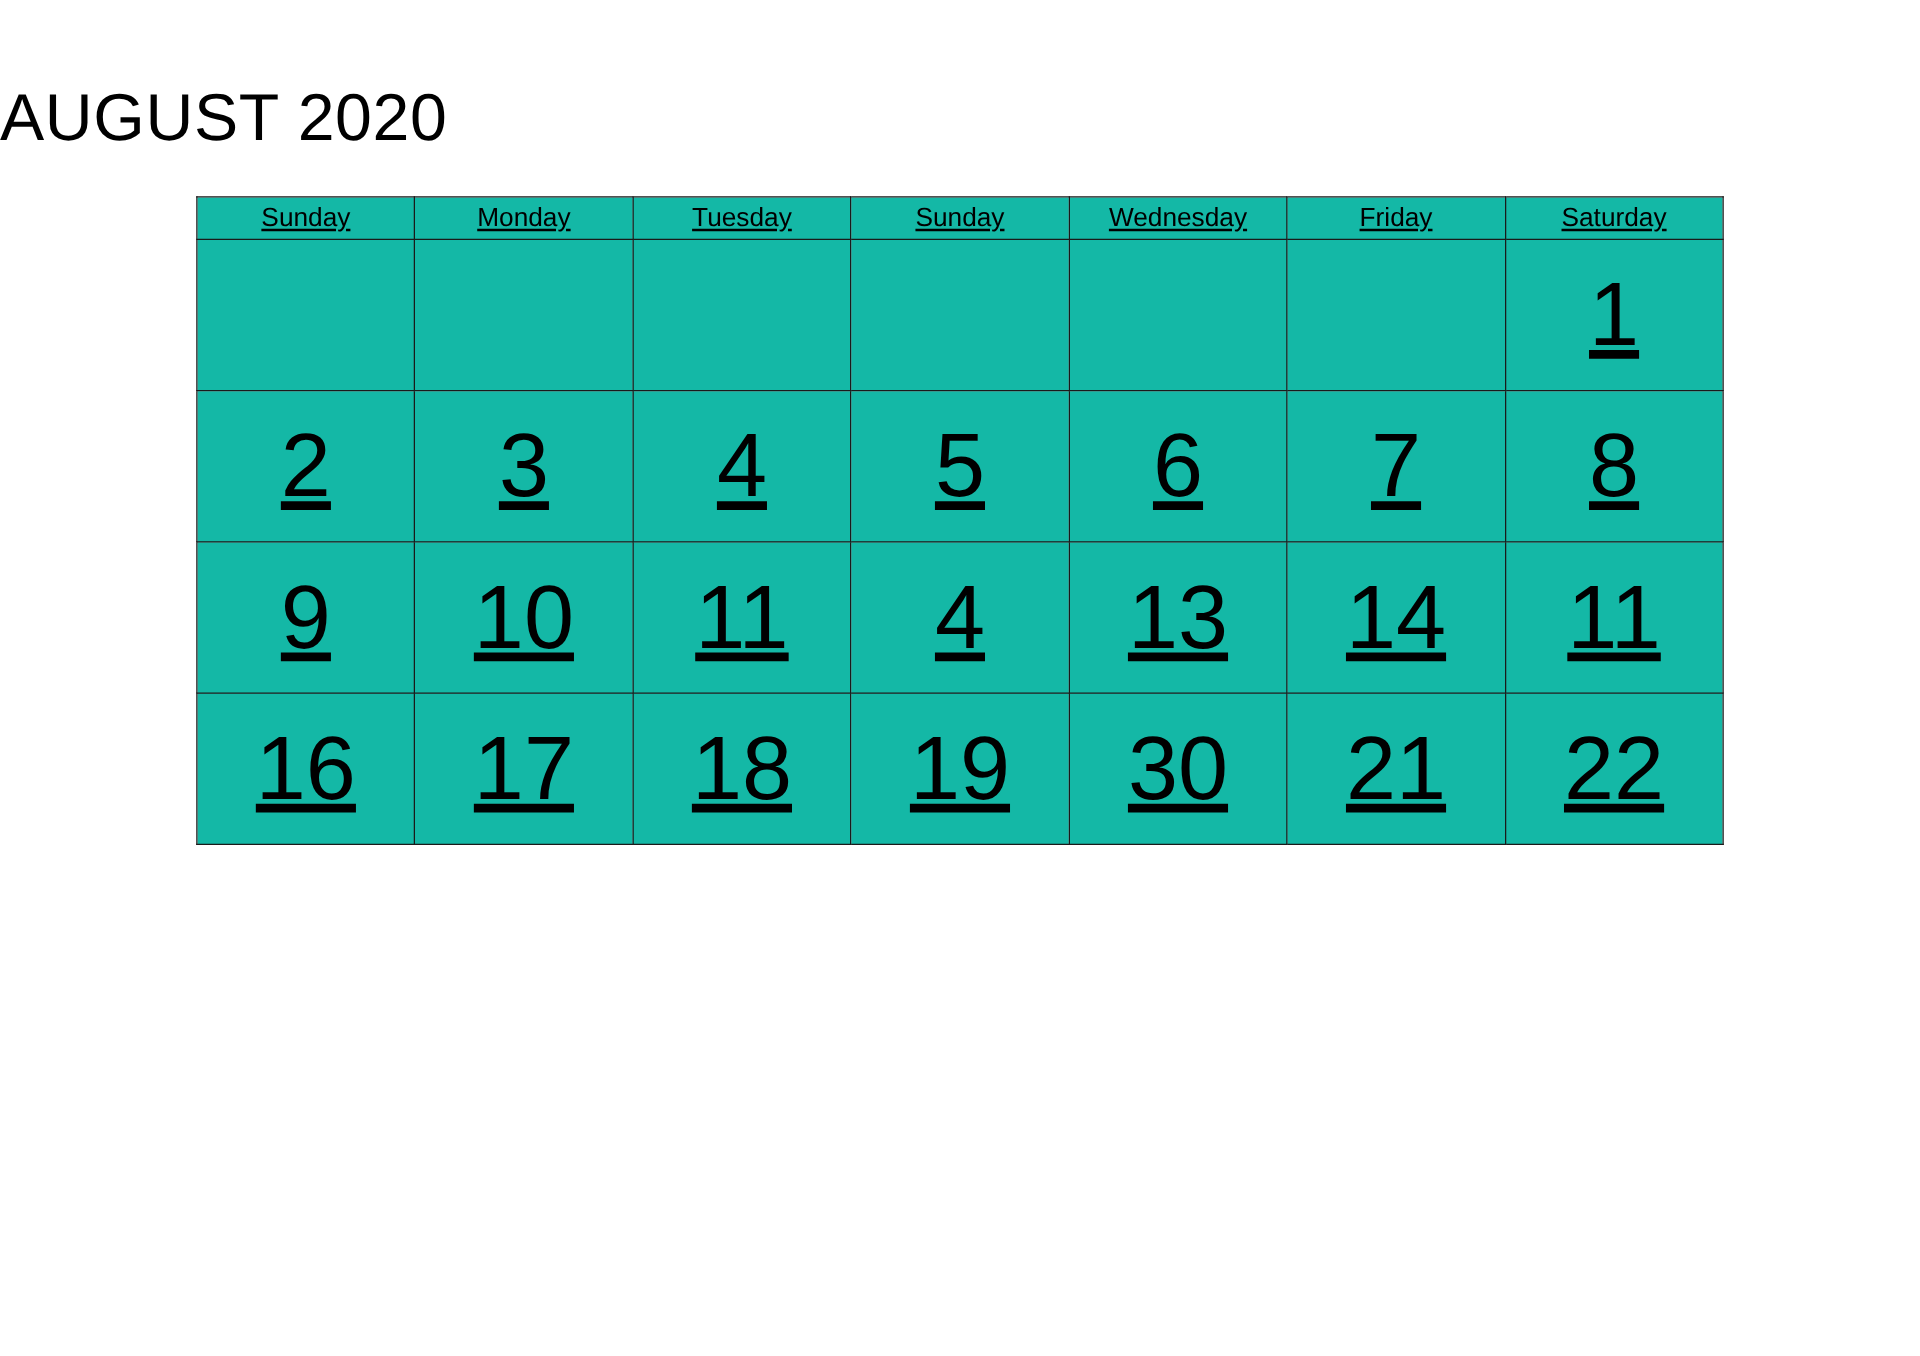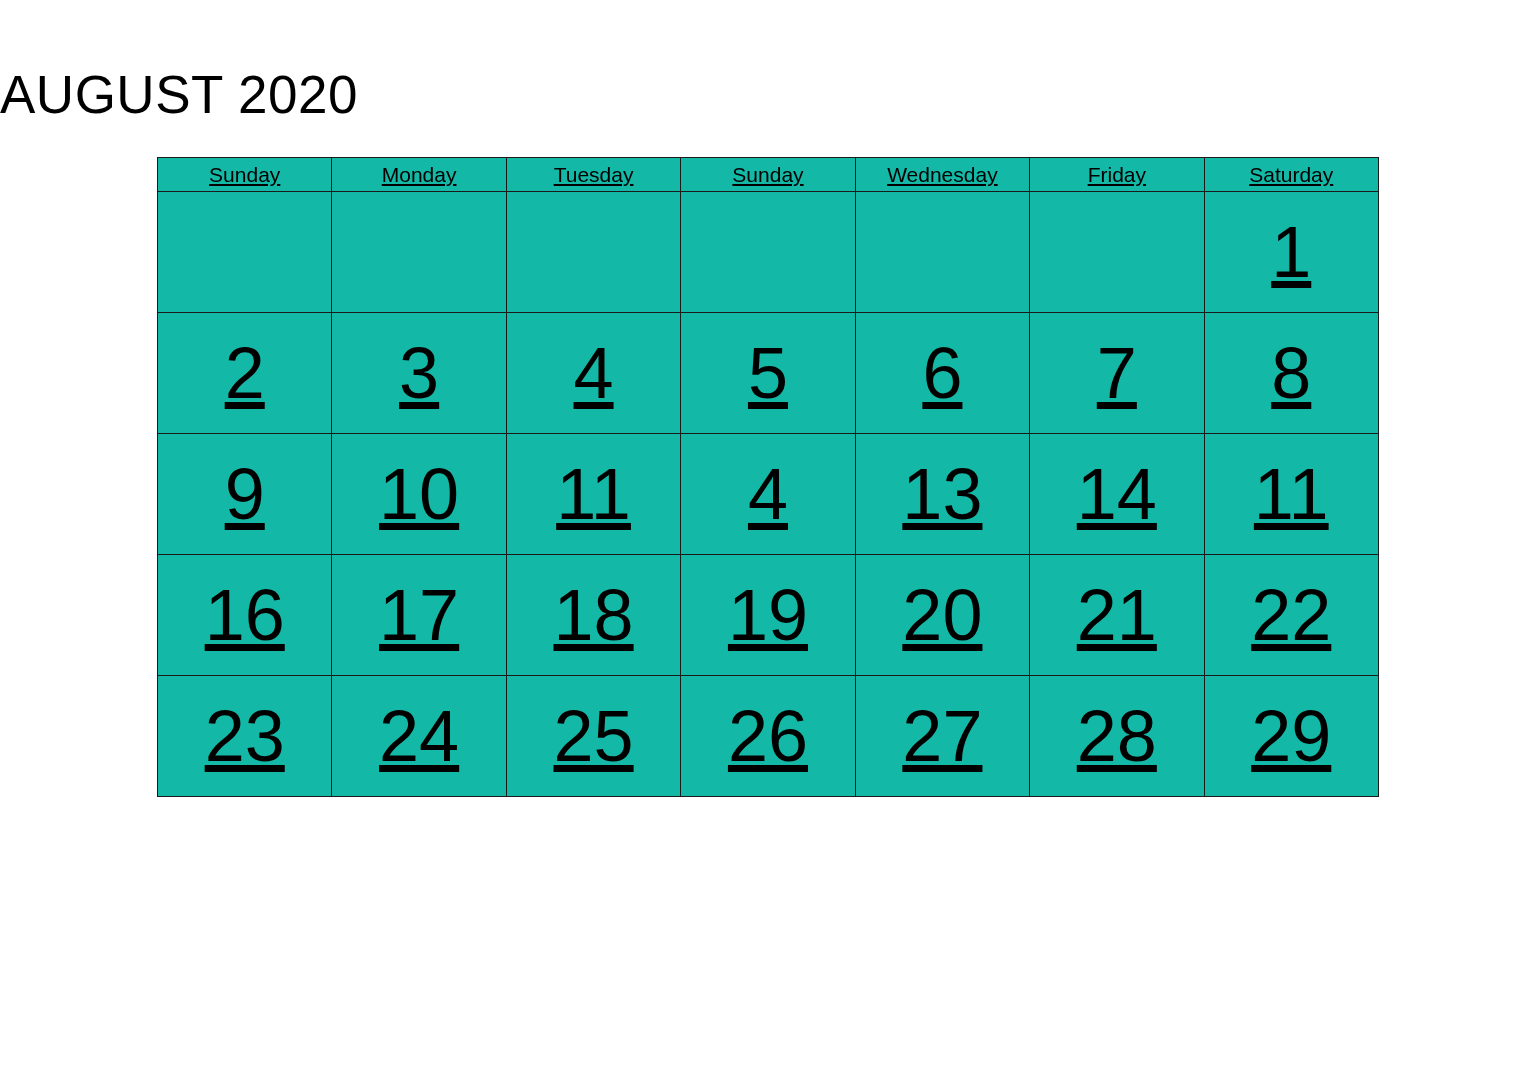--- a/index.html
+++ b/index.html
@@ -191,48 +191,25 @@
         <td class="day-cell">
             <span class="day-number">17</span>
           </td>
         <td class="day-cell">
             <span class="day-number">18</span>
           </td>
         <td class="day-cell">
             <span class="day-number">19</span>
           </td>
         <td class="day-cell">
-            <span class="day-number">20</span>
+            <span class="day-number">30</span>
           </td>
         <td class="day-cell">
             <span class="day-number">21</span>
           </td>
         <td class="day-cell">
             <span class="day-number">22</span>
-          </td>
-      </tr>
-      <tr class="week-row">
-        <td class="day-cell">
-            <span class="day-number">23</span>
-          </td>
-        <td class="day-cell">
-            <span class="day-number">24</span>
-          </td>
-        <td class="day-cell">
-            <span class="day-number">25</span>
-          </td>
-        <td class="day-cell">
-            <span class="day-number">26</span>
-          </td>
-        <td class="day-cell">
-            <span class="day-number">27</span>
-          </td>
-        <td class="day-cell">
-            <span class="day-number">28</span>
-          </td>
-        <td class="day-cell">
-            <span class="day-number">29</span>
           </td>
       </tr>
     </tbody>
   </table>
 
 </div>
 
 </body></html>

